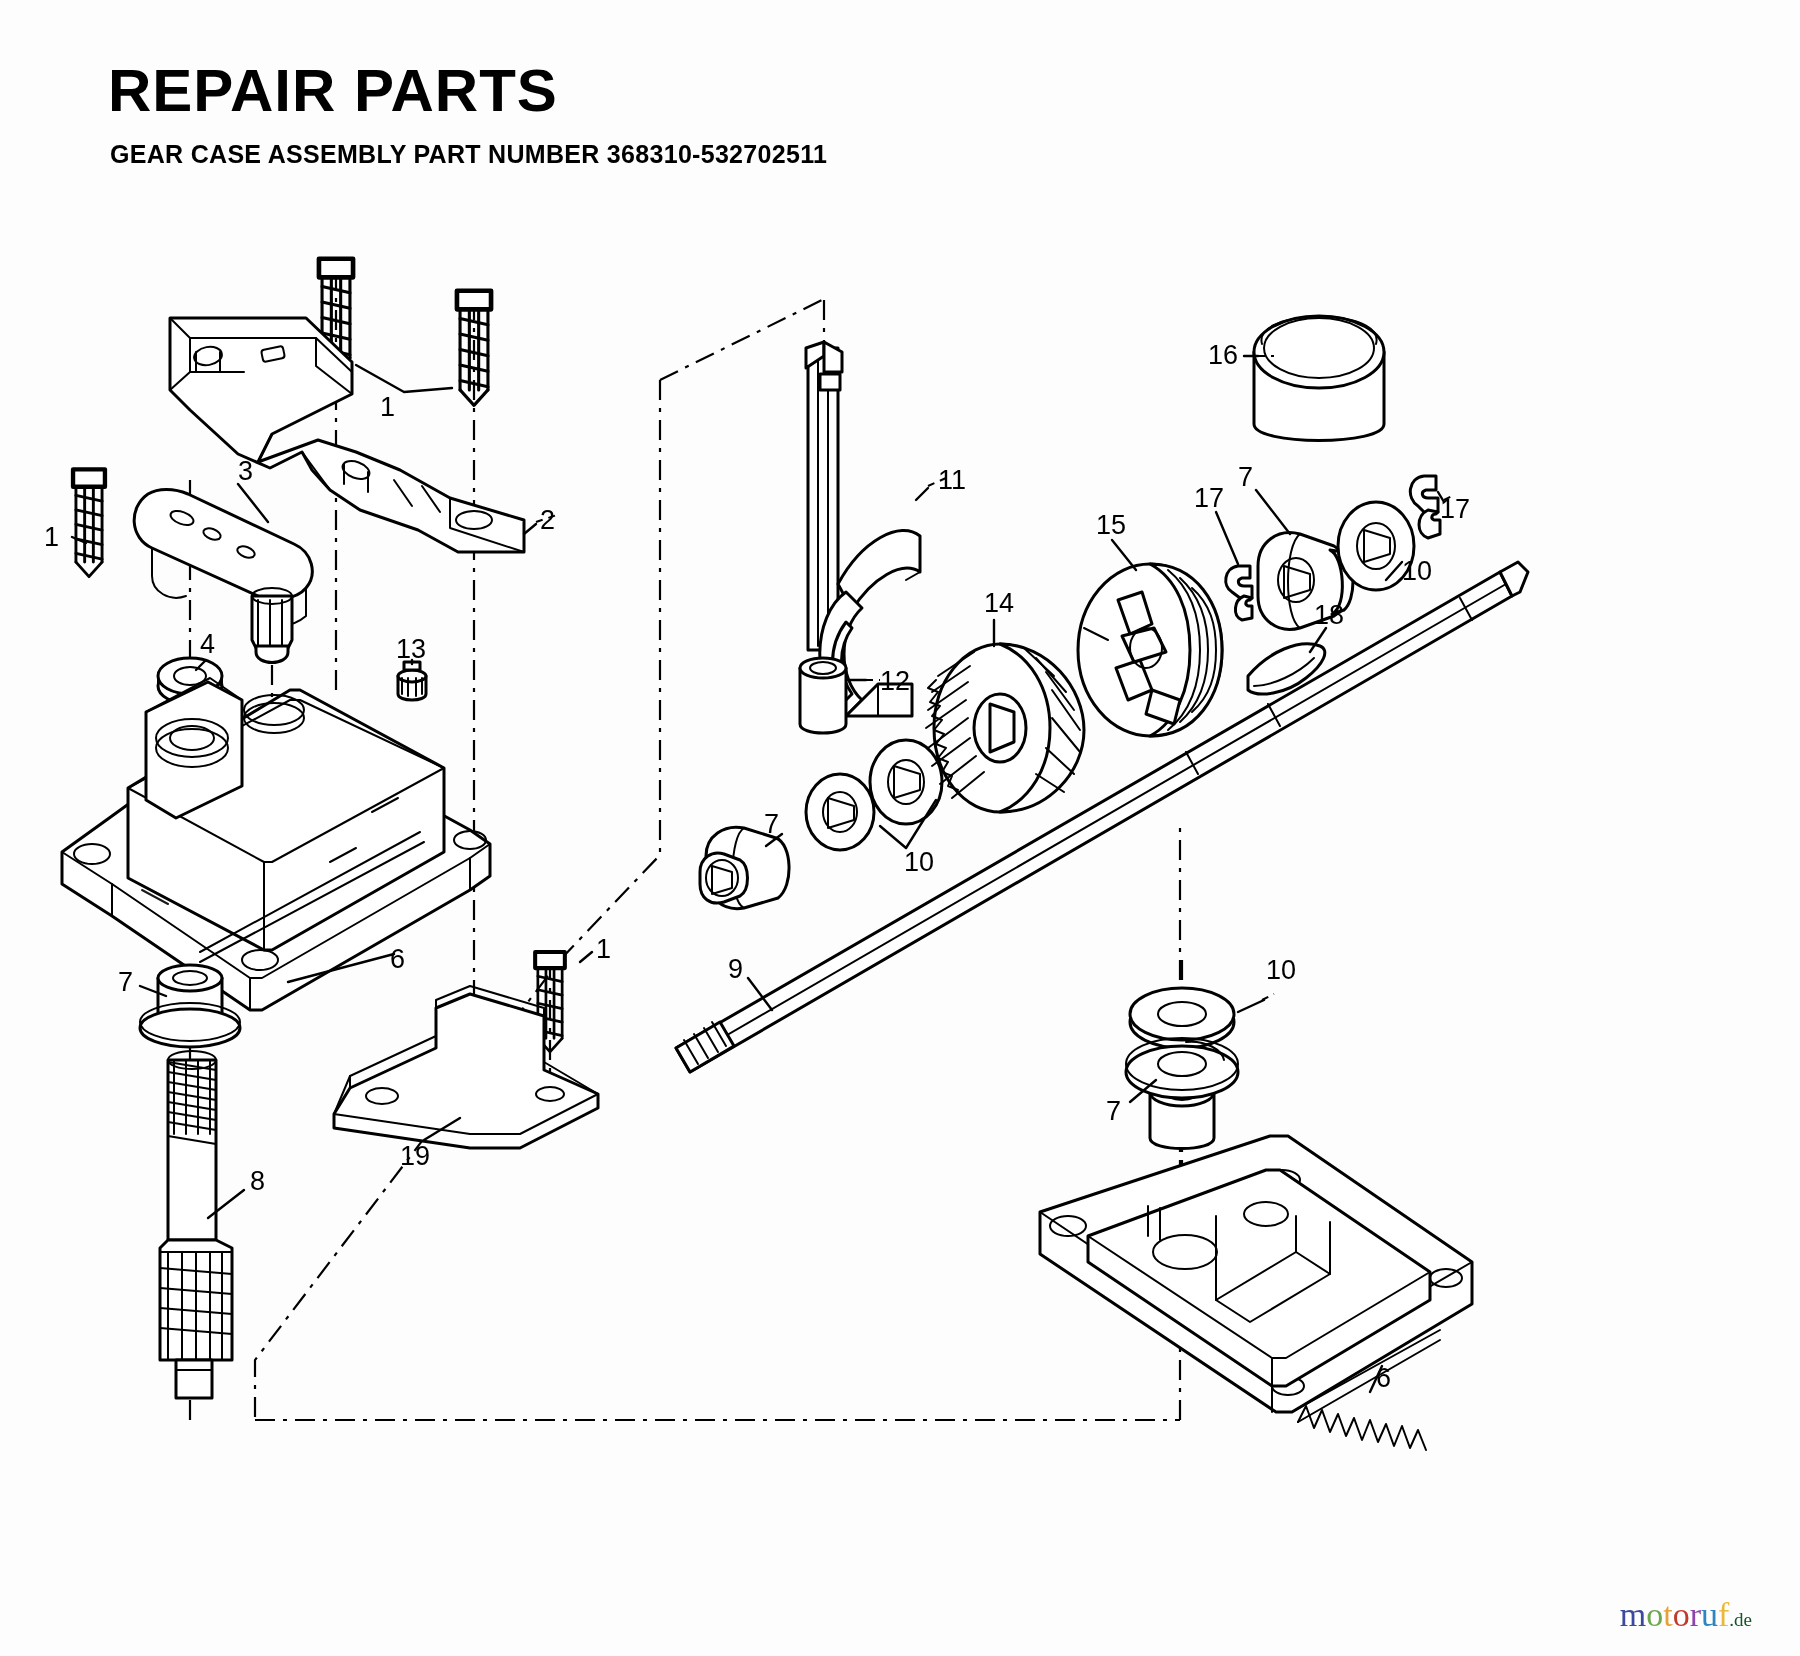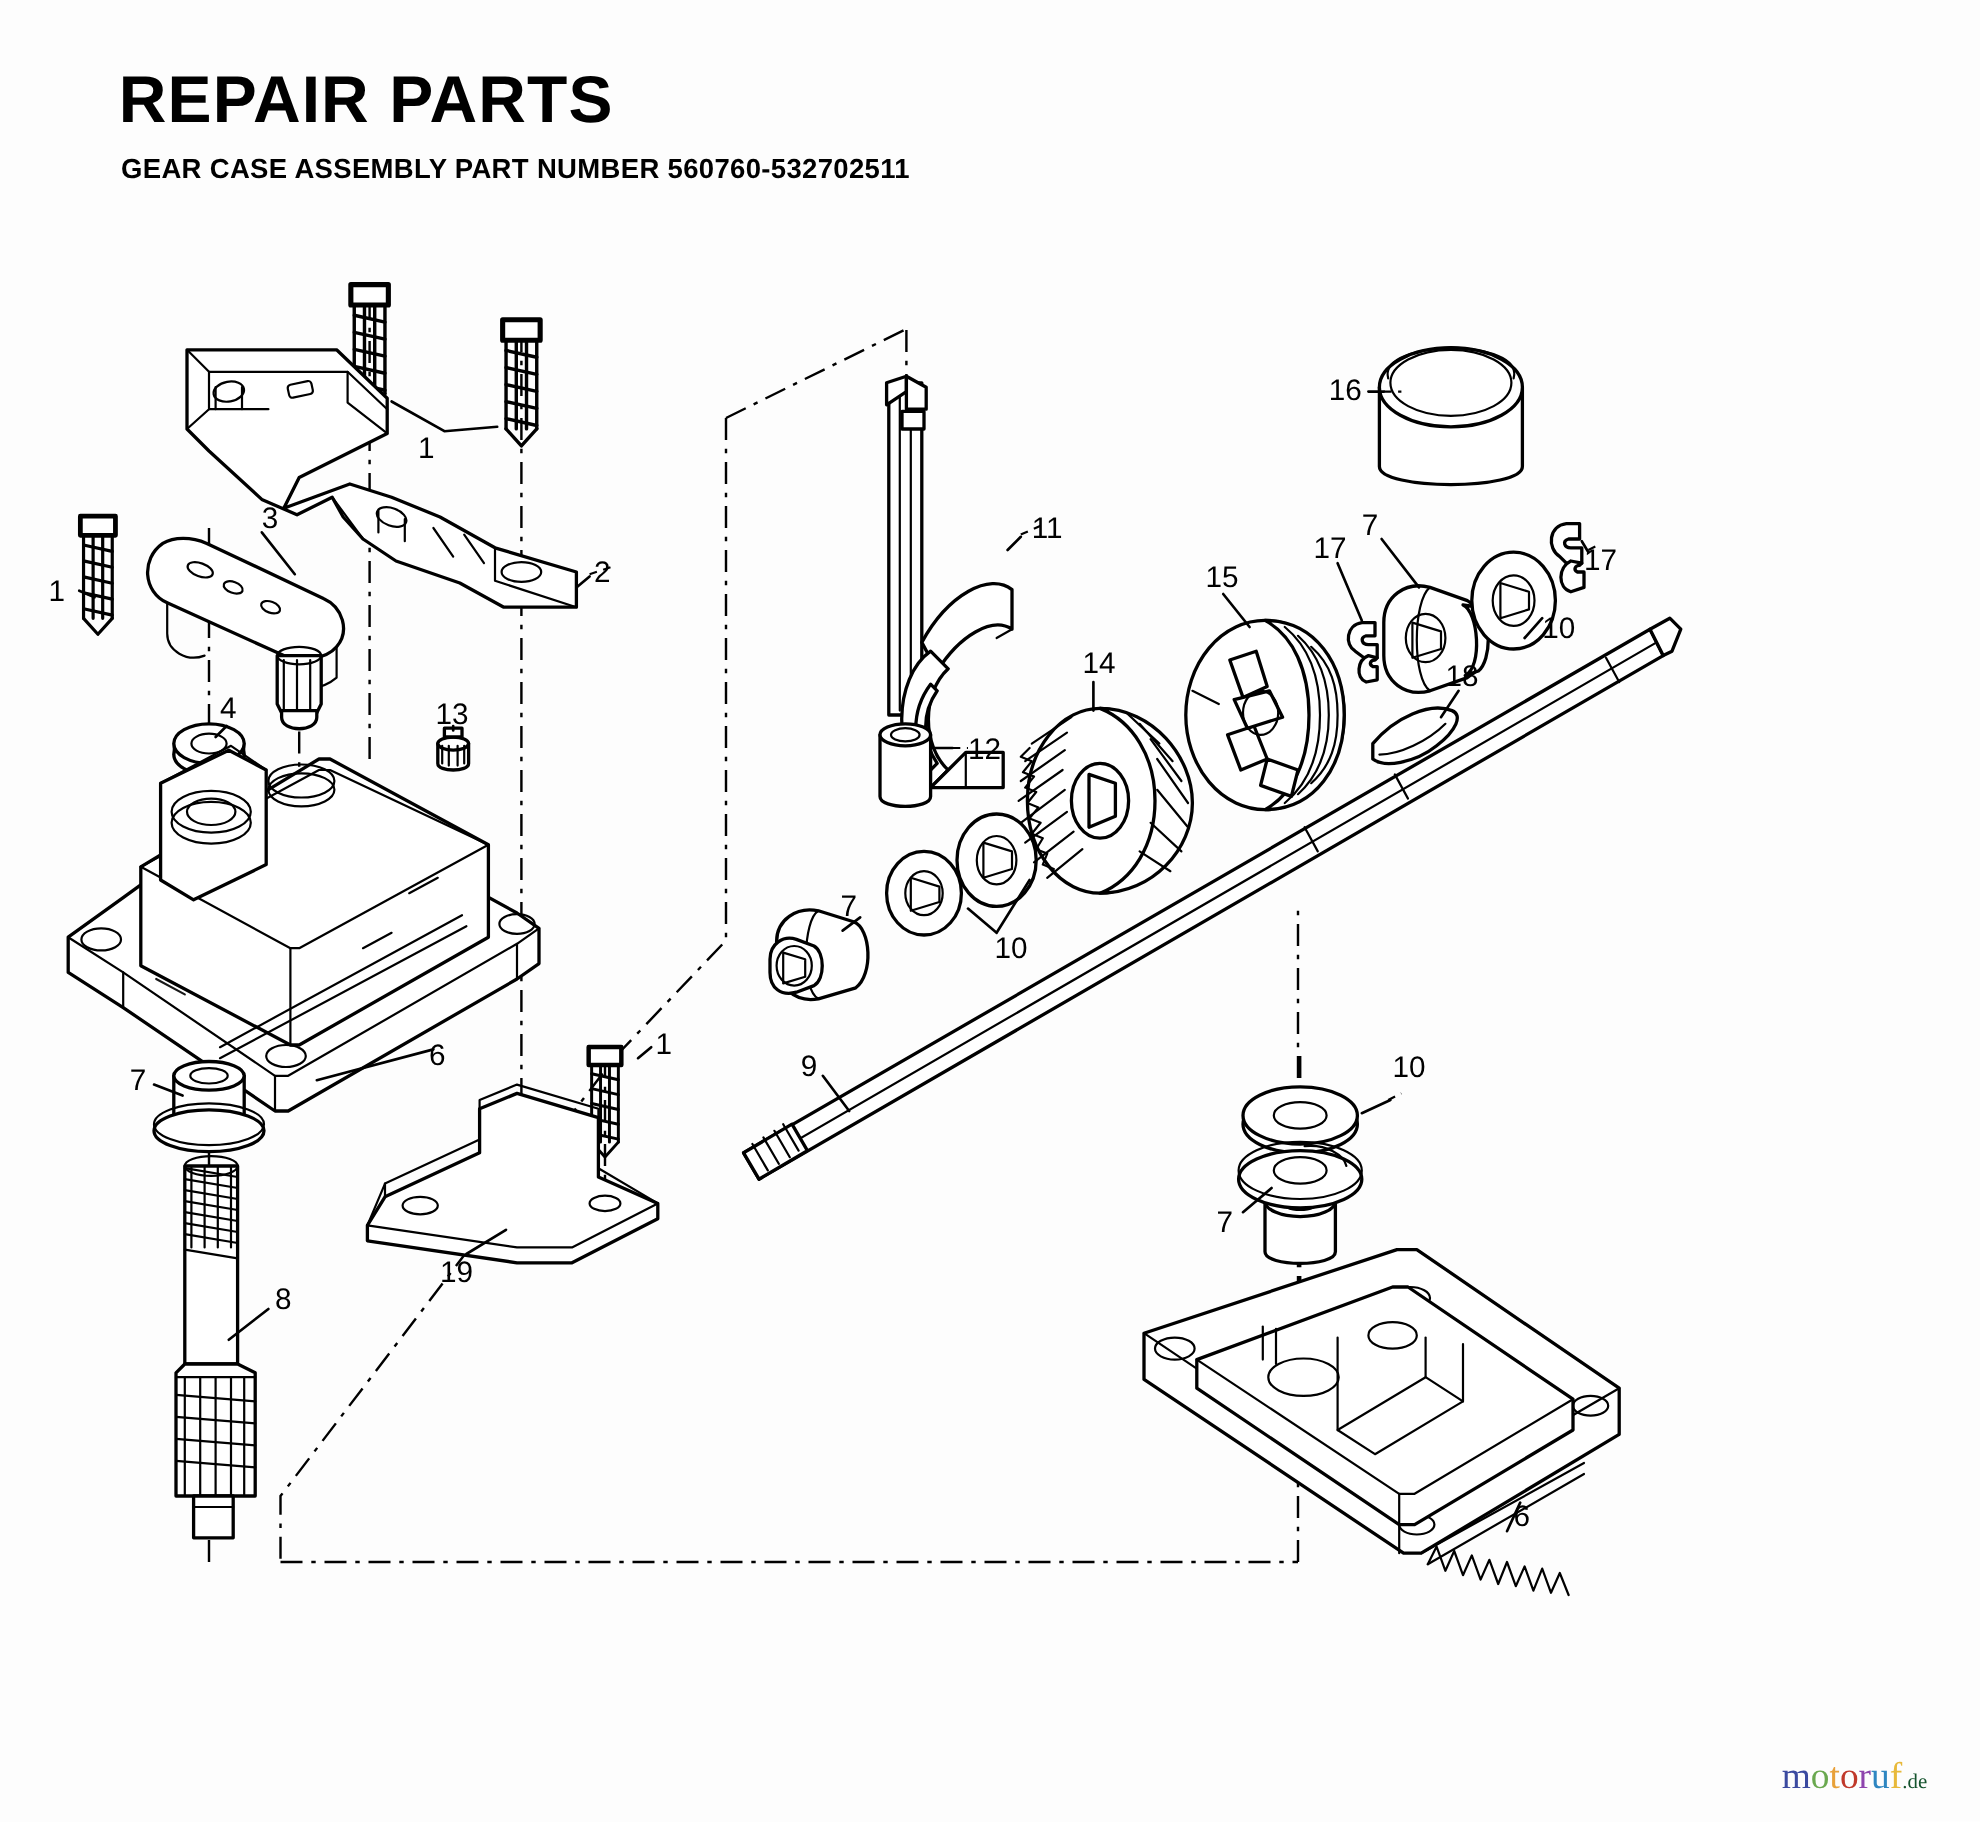--- a/index.html
+++ b/index.html
@@ -71,21 +71,21 @@
     font-weight: 500;
     fill: #000;
   }
 </style>
 </head>
 <body>
 
 <div id="page">
 
   <div class="title">REPAIR PARTS</div>
-  <div class="subtitle">GEAR CASE ASSEMBLY PART NUMBER 560760-532702511</div>
+  <div class="subtitle">GEAR CASE ASSEMBLY PART NUMBER 368310-532702511</div>
 
   <svg id="diagram" viewBox="0 0 1800 1656" xmlns="http://www.w3.org/2000/svg">
     <defs>
       <style>
         .ln   { fill:none; stroke:#000; stroke-width:3; stroke-linecap:round; stroke-linejoin:round; }
         .lnf  { fill:#ffffff; stroke:#000; stroke-width:3; stroke-linejoin:round; stroke-linecap:round; }
         .lnt  { fill:none; stroke:#000; stroke-width:2; stroke-linecap:round; stroke-linejoin:round; }
         .lntf { fill:#ffffff; stroke:#000; stroke-width:2; stroke-linejoin:round; }
         .dash { fill:none; stroke:#000; stroke-width:2.2; stroke-dasharray:16 9 3 9; stroke-linecap:butt; }
         .dash2{ fill:none; stroke:#000; stroke-width:2; stroke-dasharray:7 6; stroke-linecap:butt; }

